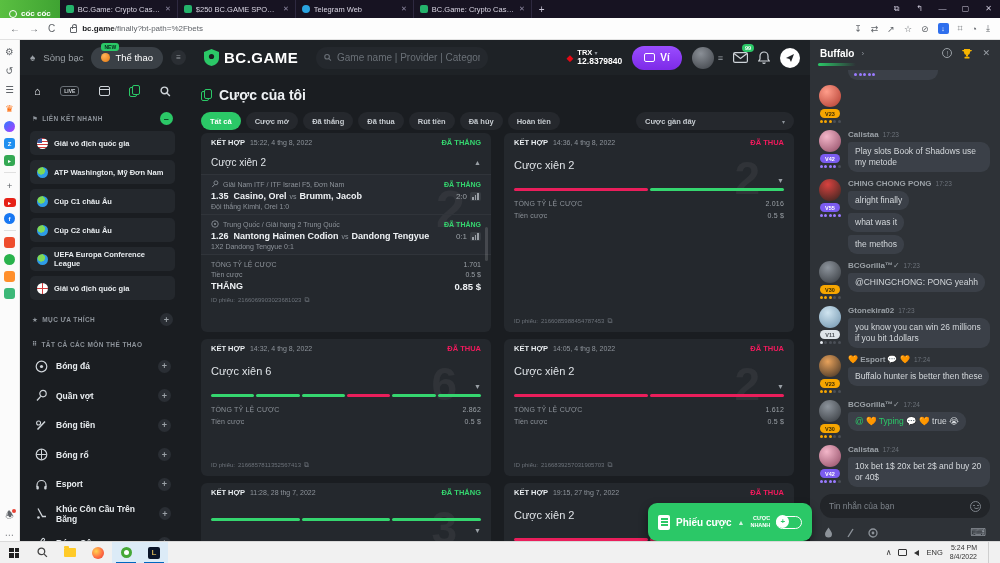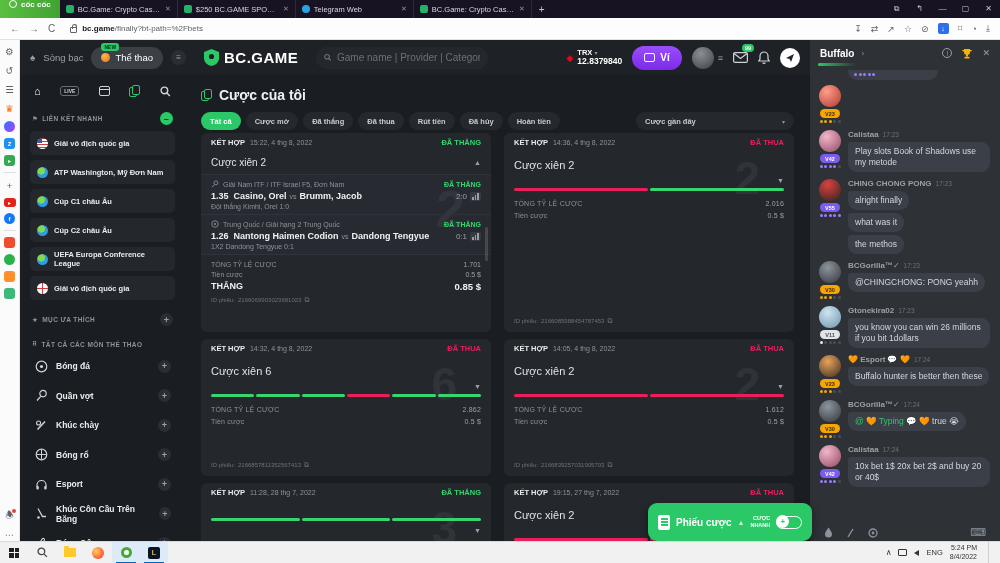--- a/index.html
+++ b/index.html
@@ -1,21 +1,21 @@
 <!DOCTYPE html>
 <html><head>
 <meta charset="utf-8">
 <style>
 *{margin:0;padding:0;box-sizing:border-box}
 html,body{width:1000px;height:563px;overflow:hidden}
 body{font-family:"Liberation Sans","DejaVu Sans",sans-serif;background:#1a1d21;position:relative;-webkit-font-smoothing:antialiased}
 
 
 .tabbar{position:absolute;top:0;left:0;width:1000px;height:18px;background:#171322;display:flex;align-items:center;color:#d8d5e2}
-.brand{height:18px;padding:0 9px;background:linear-gradient(90deg,#5abf41,#3fa332);display:flex;align-items:flex-start;gap:4px;font-size:8px;font-weight:bold;color:#fff;flex:none}
+.brand{height:18px;padding:0 9px;background:linear-gradient(90deg,#5abf41,#3fa332);display:flex;align-items:flex-end;gap:4px;font-size:8px;font-weight:bold;color:#fff;flex:none}
 .brand .ring{width:8px;height:8px;border:1.5px solid #fff;border-radius:50%}
 .tab{width:118px;height:18px;display:flex;align-items:center;gap:4px;padding:0 6px;font-size:7.5px;border-right:1px solid #2e2940;white-space:nowrap;overflow:hidden;flex:none}
 .fav{width:8px;height:8px;border-radius:2px;flex:none}
 .fav.telegram{background:#2aa4e0;border-radius:50%}
 .fav.bcgame{background:#24b26b}
 .tab .ttl{flex:1;overflow:hidden;text-overflow:ellipsis}
 .tab .x{color:#8f8aa3;font-size:7px}
 .newtab{margin-left:7px;font-size:10px;color:#c9c5d6}
 .wctrls{margin-left:auto;display:flex}
 .wctrl{width:23px;text-align:center;font-size:8px;color:#c9c5d6;line-height:18px}
@@ -412,21 +412,21 @@
       <span>Quần vợt</span>
         <span class="plus pluscirc">+</span>
     </div>
     <div class="sportrow">
       <span class="sico">
           <svg width="13" height="13" viewBox="0 0 13 13">
             <path d="M2.5 10.5L10 2.5" stroke="#cfd4d9" stroke-width="1.6"></path>
             <circle cx="3.6" cy="4" r="2" fill="none" stroke="#cfd4d9" stroke-width="1.1"></circle>
           </svg>
         </span>
-      <span>Khúc chày</span>
+      <span>Bóng tiền</span>
         <span class="plus pluscirc">+</span>
     </div>
     <div class="sportrow">
       <span class="sico">
           <svg width="13" height="13" viewBox="0 0 13 13">
             <circle cx="6.5" cy="6.5" r="5.3" fill="none" stroke="#cfd4d9" stroke-width="1.2"></circle>
             <path d="M1.5 6.5h10M6.5 1.5v10" stroke="#cfd4d9" stroke-width="1"></path>
           </svg>
         </span>
       <span>Bóng rổ</span>
@@ -898,20 +898,24 @@
           </div>
         <div class="mbody">
             <div class="mname">
               <span>Calistaa</span>
               <span class="mtime">17:24</span>
             </div>
           <div class="bubble">10x bet 1$ 20x bet 2$ and buy 20 or 40$</div>
           </div>
       </div>
     </div>
+    <div class="chatinput">
+      <span>Tin nhắn của bạn</span>
+      <span class="smile"></span>
+    </div>
     <div class="chtools">
       <svg width="9" height="11" viewBox="0 0 9 11">
           <path d="M4.5 0.5C3 3 1 5 1 7a3.5 3.5 0 007 0c0-2-2-4-3.5-6.5z" fill="#8d939a"></path>
         </svg>
       <svg width="9" height="10" viewBox="0 0 9 10">
           <path d="M7 1L2 9" stroke="#8d939a" stroke-width="1.4"></path>
         </svg>
       <svg width="10" height="10" viewBox="0 0 10 10">
           <circle cx="5" cy="5" r="4" fill="none" stroke="#8d939a" stroke-width="1.3"></circle>
           <circle cx="5" cy="5" r="1.4" fill="#8d939a"></circle>

